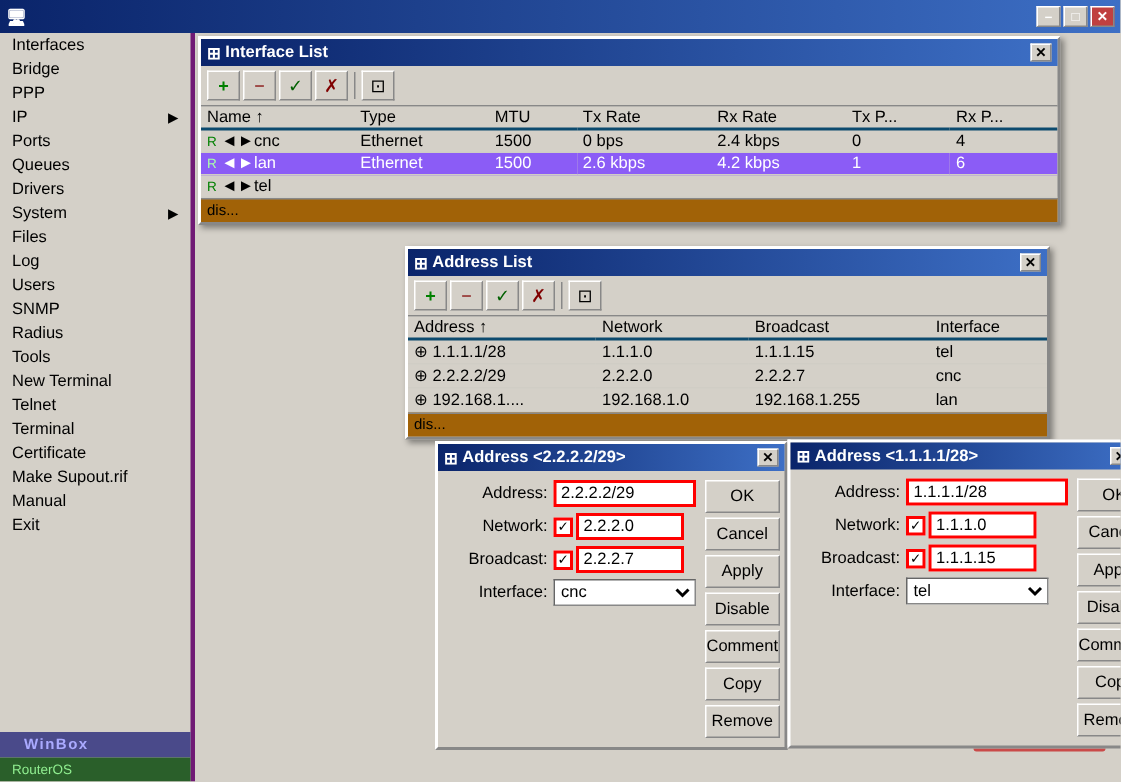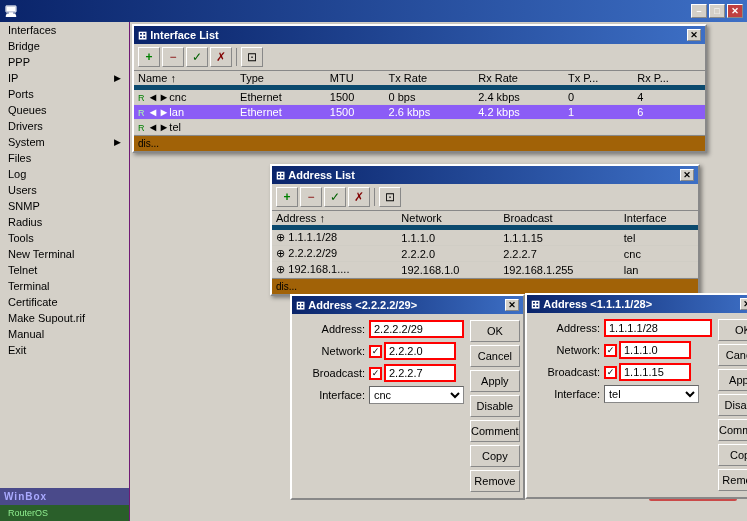--- a/index.html
+++ b/index.html
@@ -40,21 +40,21 @@
     
     .main-container {
       display: flex;
       height: 499px;
     }
 
     
     .sidebar {
       width: 130px;
       background: #d4d0c8;
-      border-right: 1px solid #701a75;
+      border-right: 3px solid #701a75;
       display: flex;
       flex-direction: column;
     }
     .sidebar-items {
       flex: 1;
       overflow-y: auto;
     }
     .sidebar-item {
       padding: 2px 8px;
       cursor: pointer;
@@ -125,21 +125,21 @@
     }
 
     
     .data-table {
       width: 100%;
       border-collapse: collapse;
       font-size: 11px;
     }
     .data-table th {
       background: #d4d0c8;
-      border-bottom: 5px solid #0c4a6e;
+      border-bottom: 2px solid #0c4a6e;
       padding: 1px 4px;
       text-align: left;
       font-weight: normal;
       cursor: pointer;
     }
     .data-table td {
       padding: 1px 4px;
       border-bottom: 1px solid #d0cdc5;
     }
     .data-table tr.selected { background: #8b5cf6; color: white; }
@@ -345,21 +345,21 @@
         <span>Make Supout.rif</span>
       </div>
       <div class="sidebar-item">
         <span>Manual</span>
       </div>
       <div class="sidebar-item">
         <span>Exit</span>
       </div>
     </div>
     <div style="margin-top:auto;">
-      <div style="background:#4a4a8a; color:#aaaaff; font-size:10px; font-weight:bold; padding:3px 4px; letter-spacing:1px;">WinBox</div>
+      <div style="background:#4a4a8a; color:#aaaaff; font-size:10px; font-weight:bold; padding:3px 16px; letter-spacing:1px;">WinBox</div>
       <div style="background:#2a5f2a; color:#90ee90; font-size:9px; padding:3px 8px;">RouterOS</div>
     </div>
   </div>
 
   <div class="content-area">
 
     <div class="window" style="left:2px; top:2px; width:575px;">
       <div class="window-titlebar">
         <div class="window-title-text">
           <span>⊞</span>

